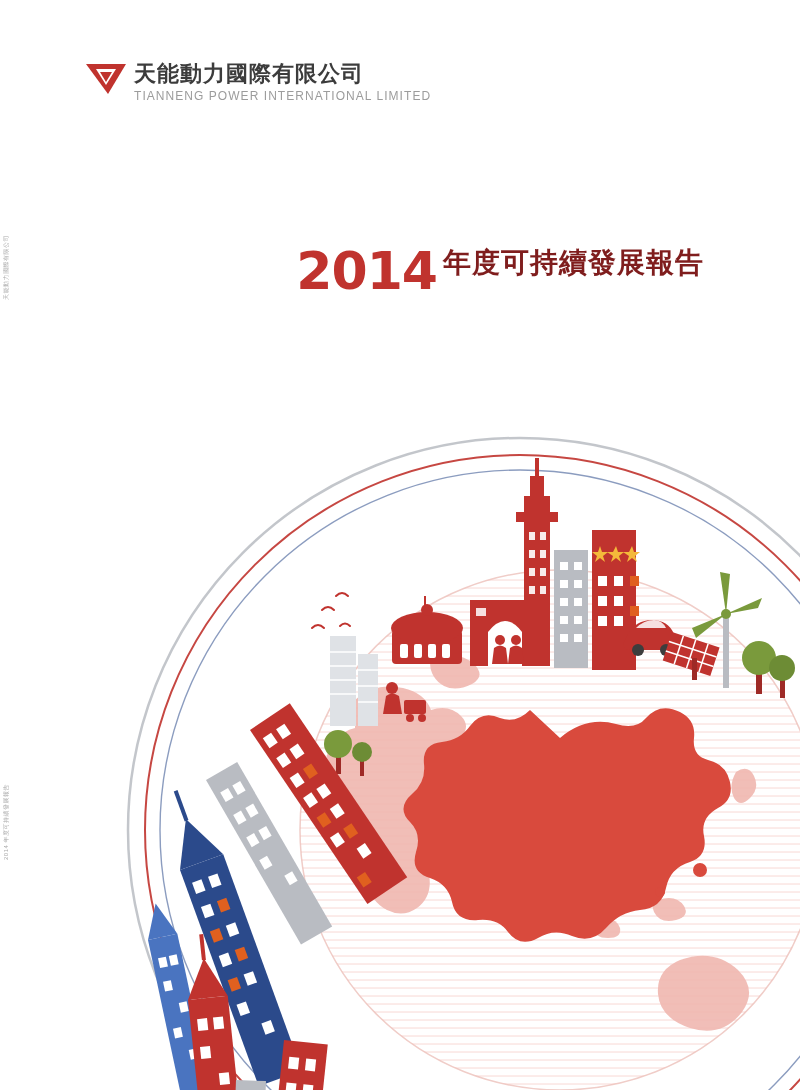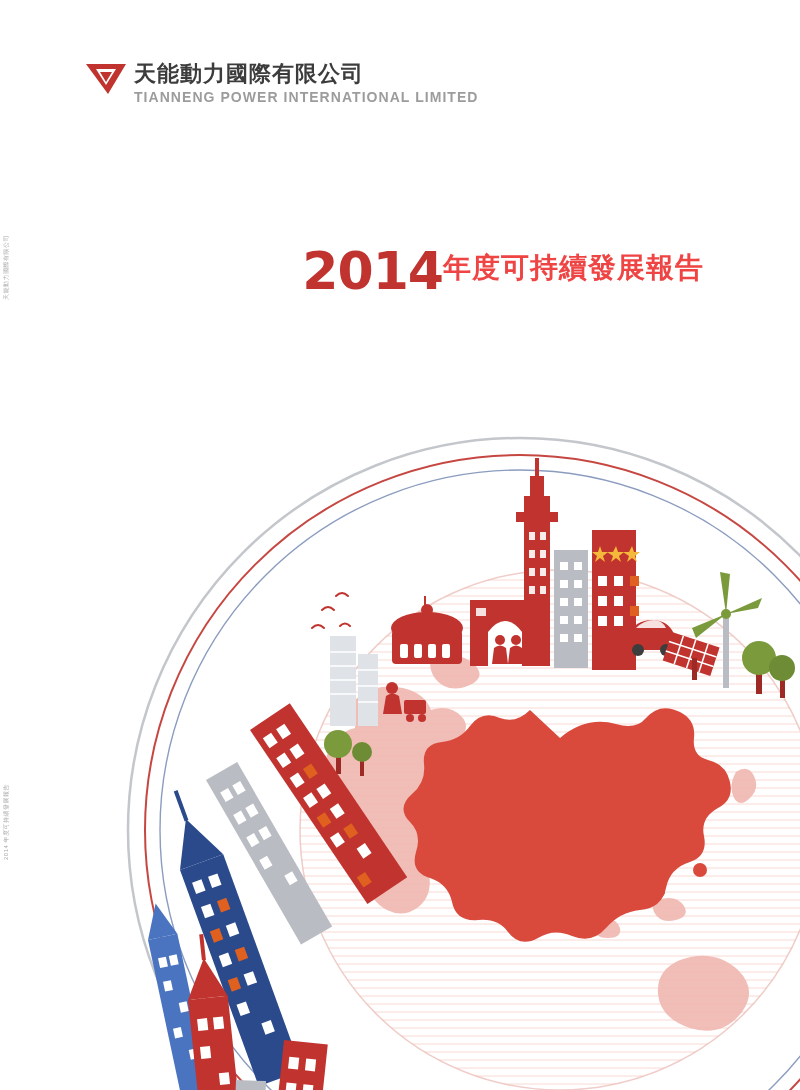--- a/index.html
+++ b/index.html
@@ -67,54 +67,55 @@
   }
   .logo-cn {
     font-family: "DejaVu Sans", sans-serif;
     font-size: 22px;
     font-weight: bold;
     color: #3c3c3c;
     letter-spacing: 1px;
     line-height: 1.15;
   }
   .logo-en {
-    font-size: 14px;
-    font-weight: bold;
+    font-size: 12px;
+    font-weight: normal;
     color: #9c9c9c;
     letter-spacing: 1.05px;
     margin-top: 3px;
     white-space: nowrap;
   }
 
   
   .title-block {
     position: absolute;
     right: 96px;
     top: 248px;
     text-align: right;
   }
   .title-row {
     display: flex;
-    align-items: center;
+    align-items: flex-start;
     justify-content: flex-end;
   }
   .title-year {
     font-family: "DejaVu Sans", sans-serif;
     font-size: 52px;
     font-weight: bold;
     color: #c0332e;
     line-height: 0.92;
     letter-spacing: -1px;
   }
   .title-cn {
-    font-family: Liberation Mono, monospace;
+    font-family: Liberation Sans, sans-serif;
     font-size: 28px;
     font-weight: bold;
-    color: #ef4444;
+    color: #7f1d1d;
     line-height: 1.1;
+    margin-left: 6px;
     letter-spacing: 1px;
     padding-bottom: 3px;
   }
   .title-en {
     font-size: 14.5px;
     color: #4a4a4a;
     letter-spacing: 1.35px;
     margin-top: 4px;
     padding-right: 2px;
   }

